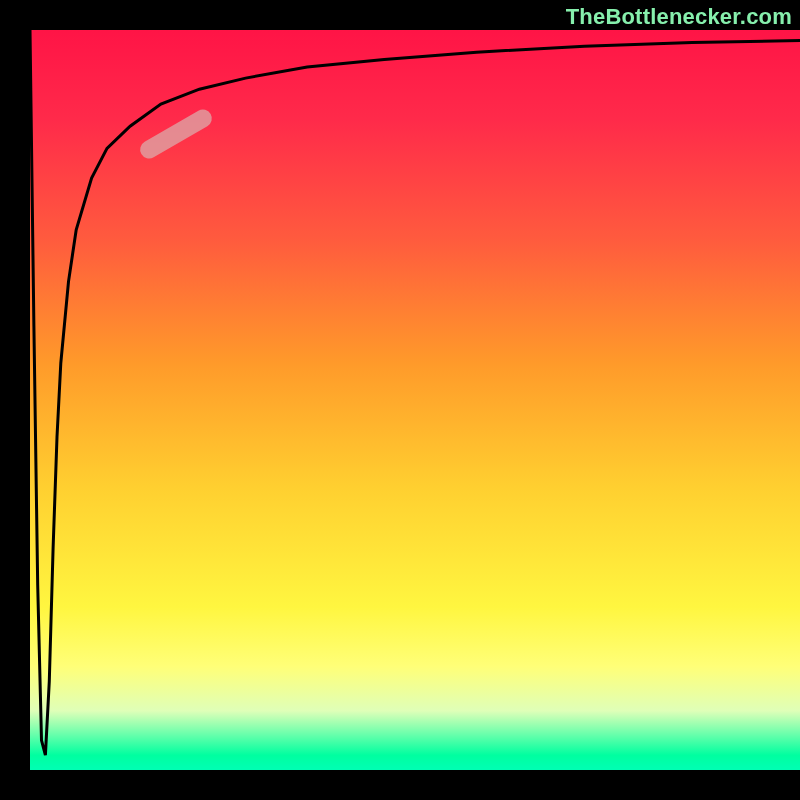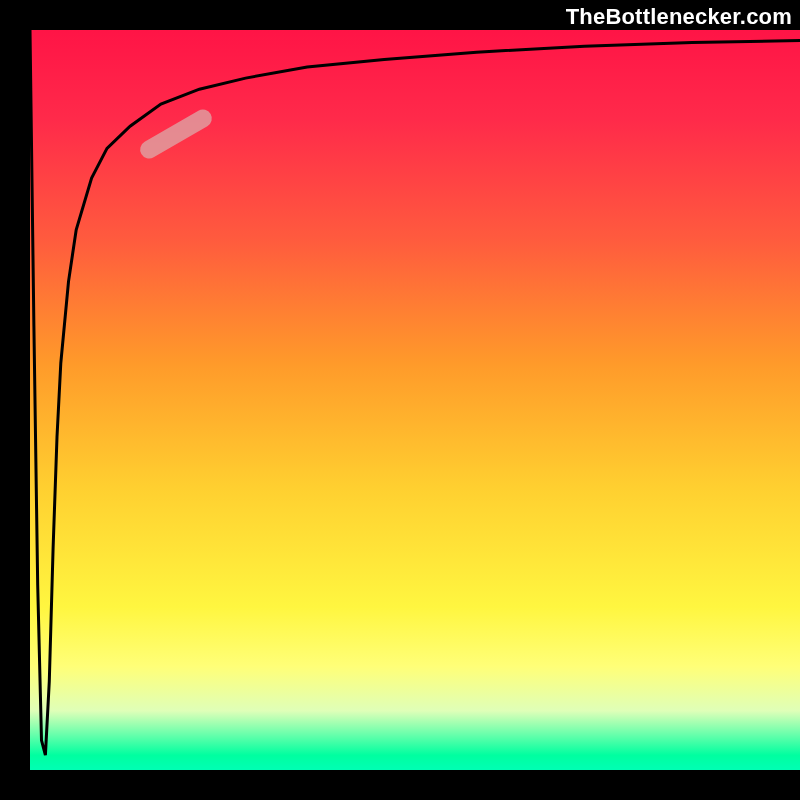--- a/index.html
+++ b/index.html
@@ -67,21 +67,21 @@
     background: rgba(220,170,170,0.75);
     pointer-events: none;
   }
   .watermark {
     position: absolute;
     top: 4px;
     right: 8px;
     font-family: Arial, Helvetica, sans-serif;
     font-size: 22px;
     font-weight: 600;
-    color: #ffffff;
+    color: #86efac;
     letter-spacing: 0.2px;
   }
 </style>
 </head>
 <body>
 
 <div class="stage">
 
   <div class="plot-area"></div>
 

